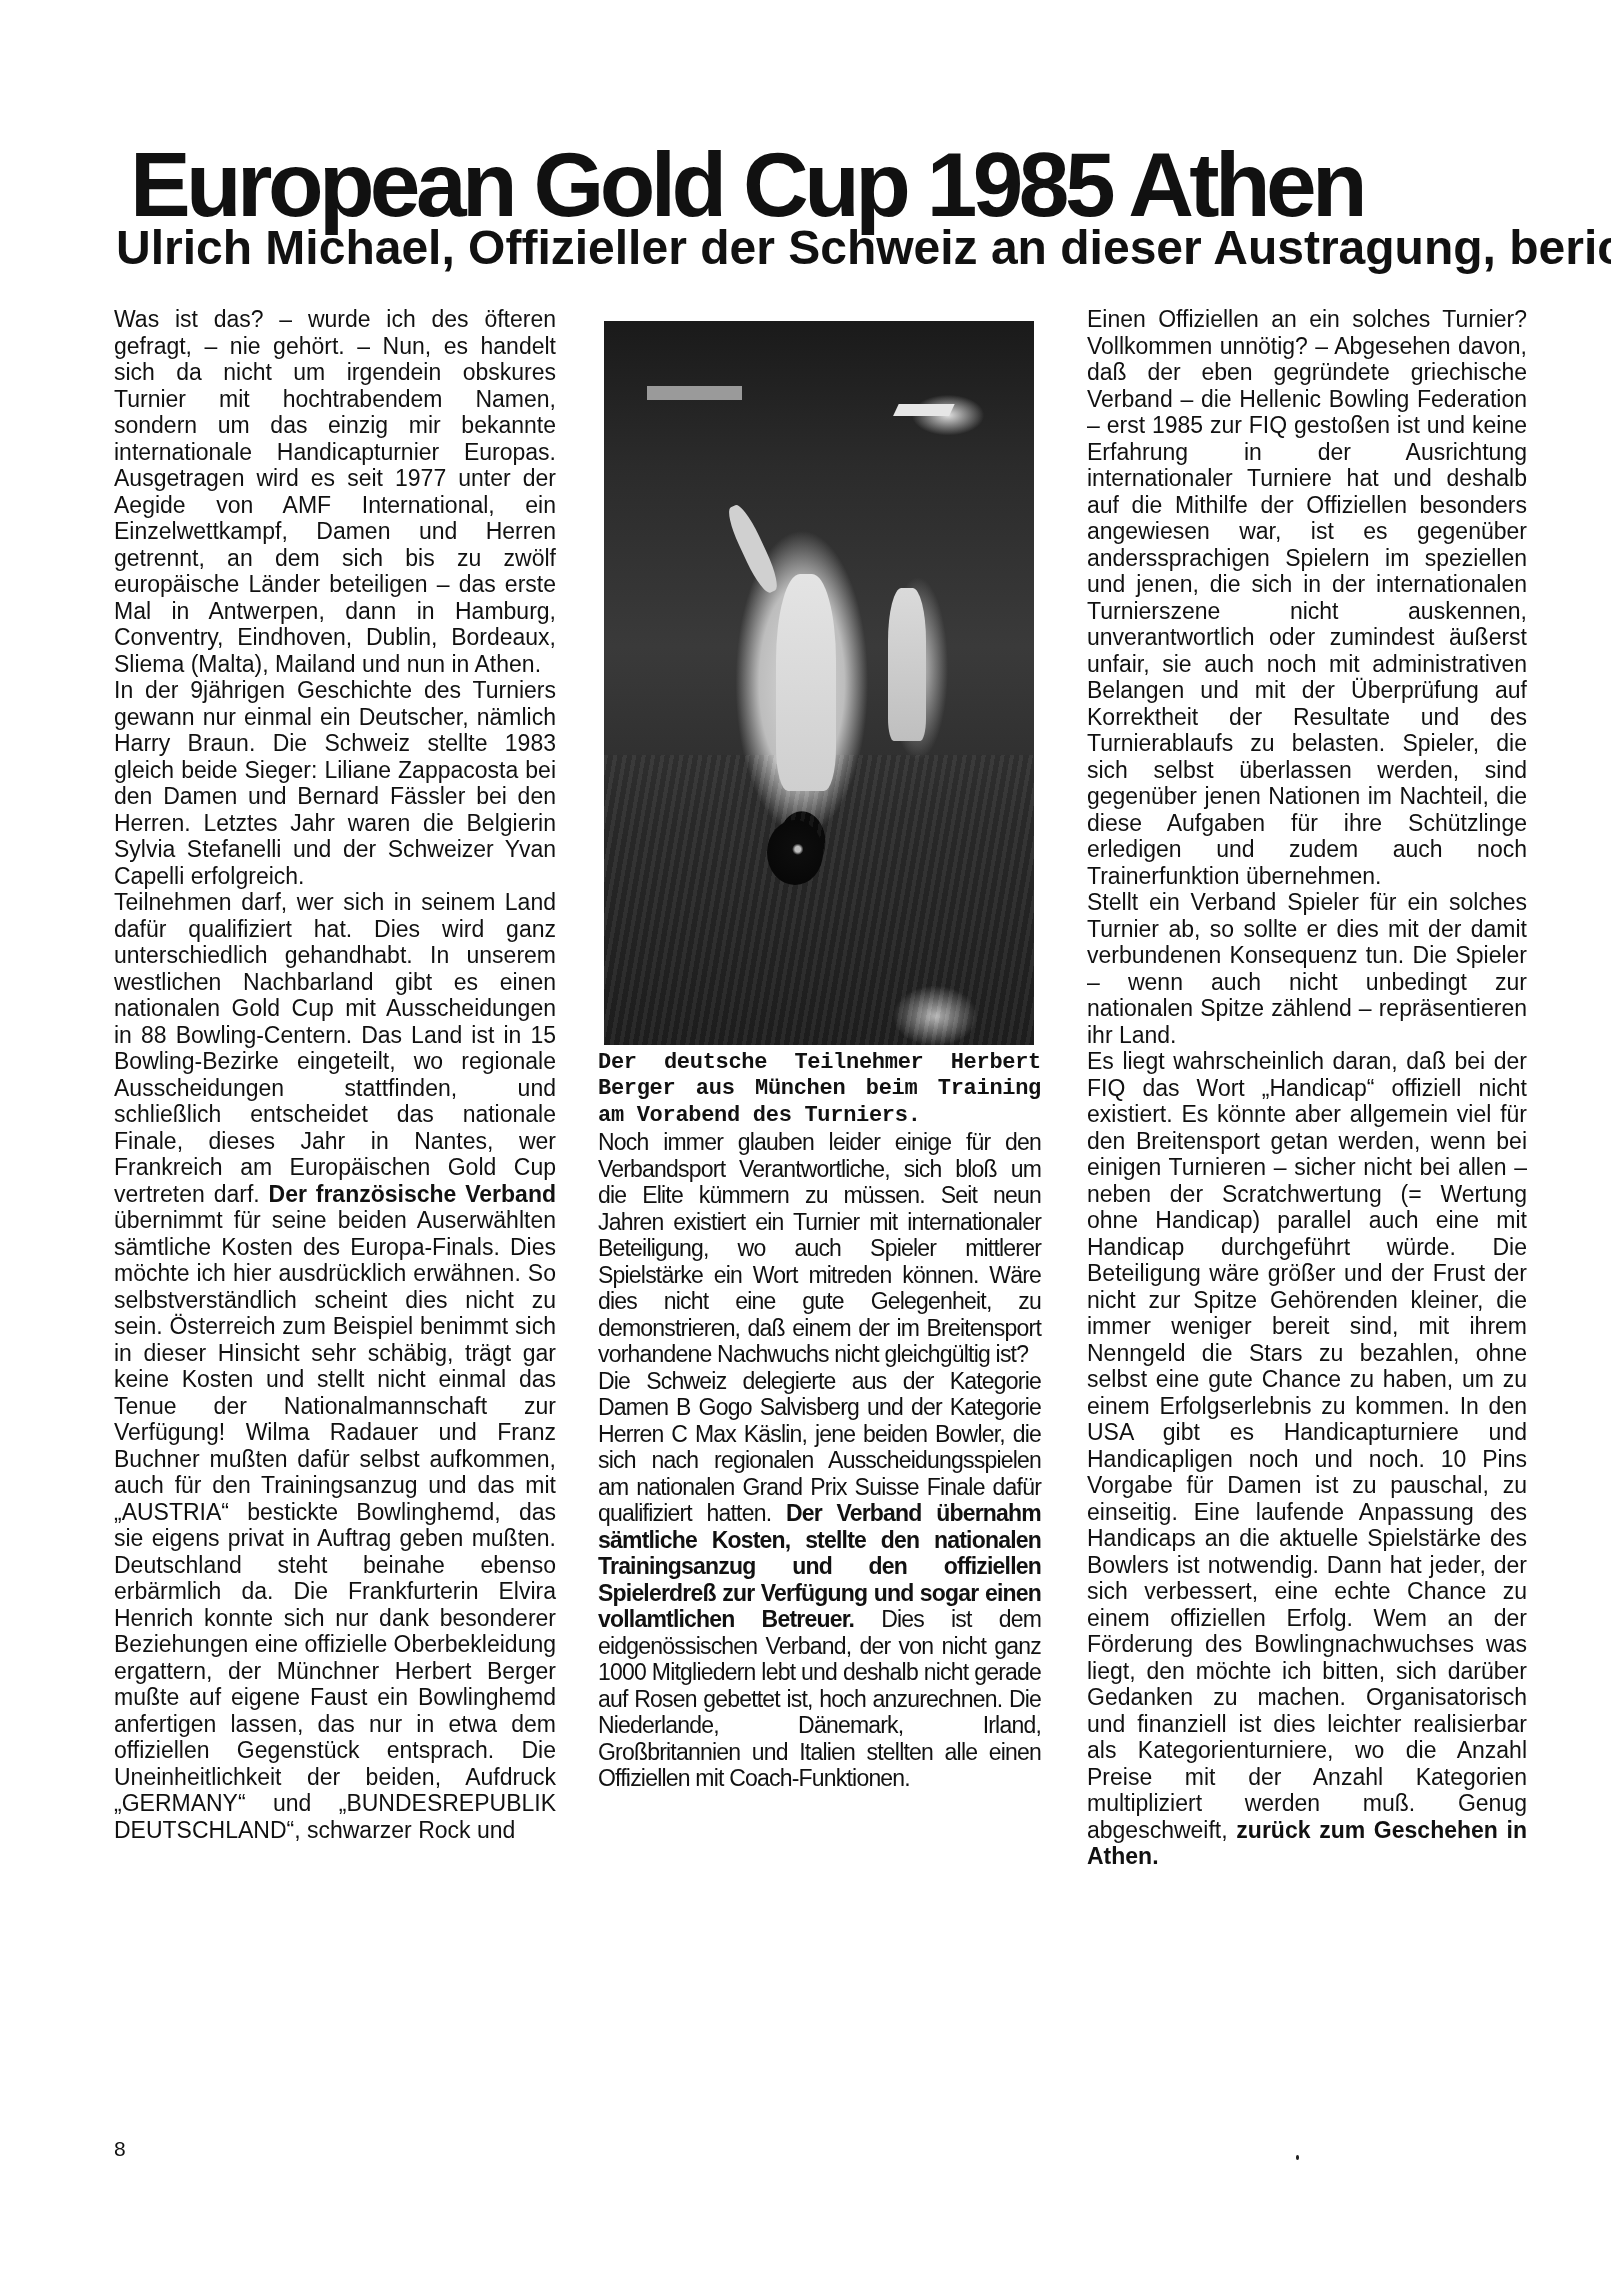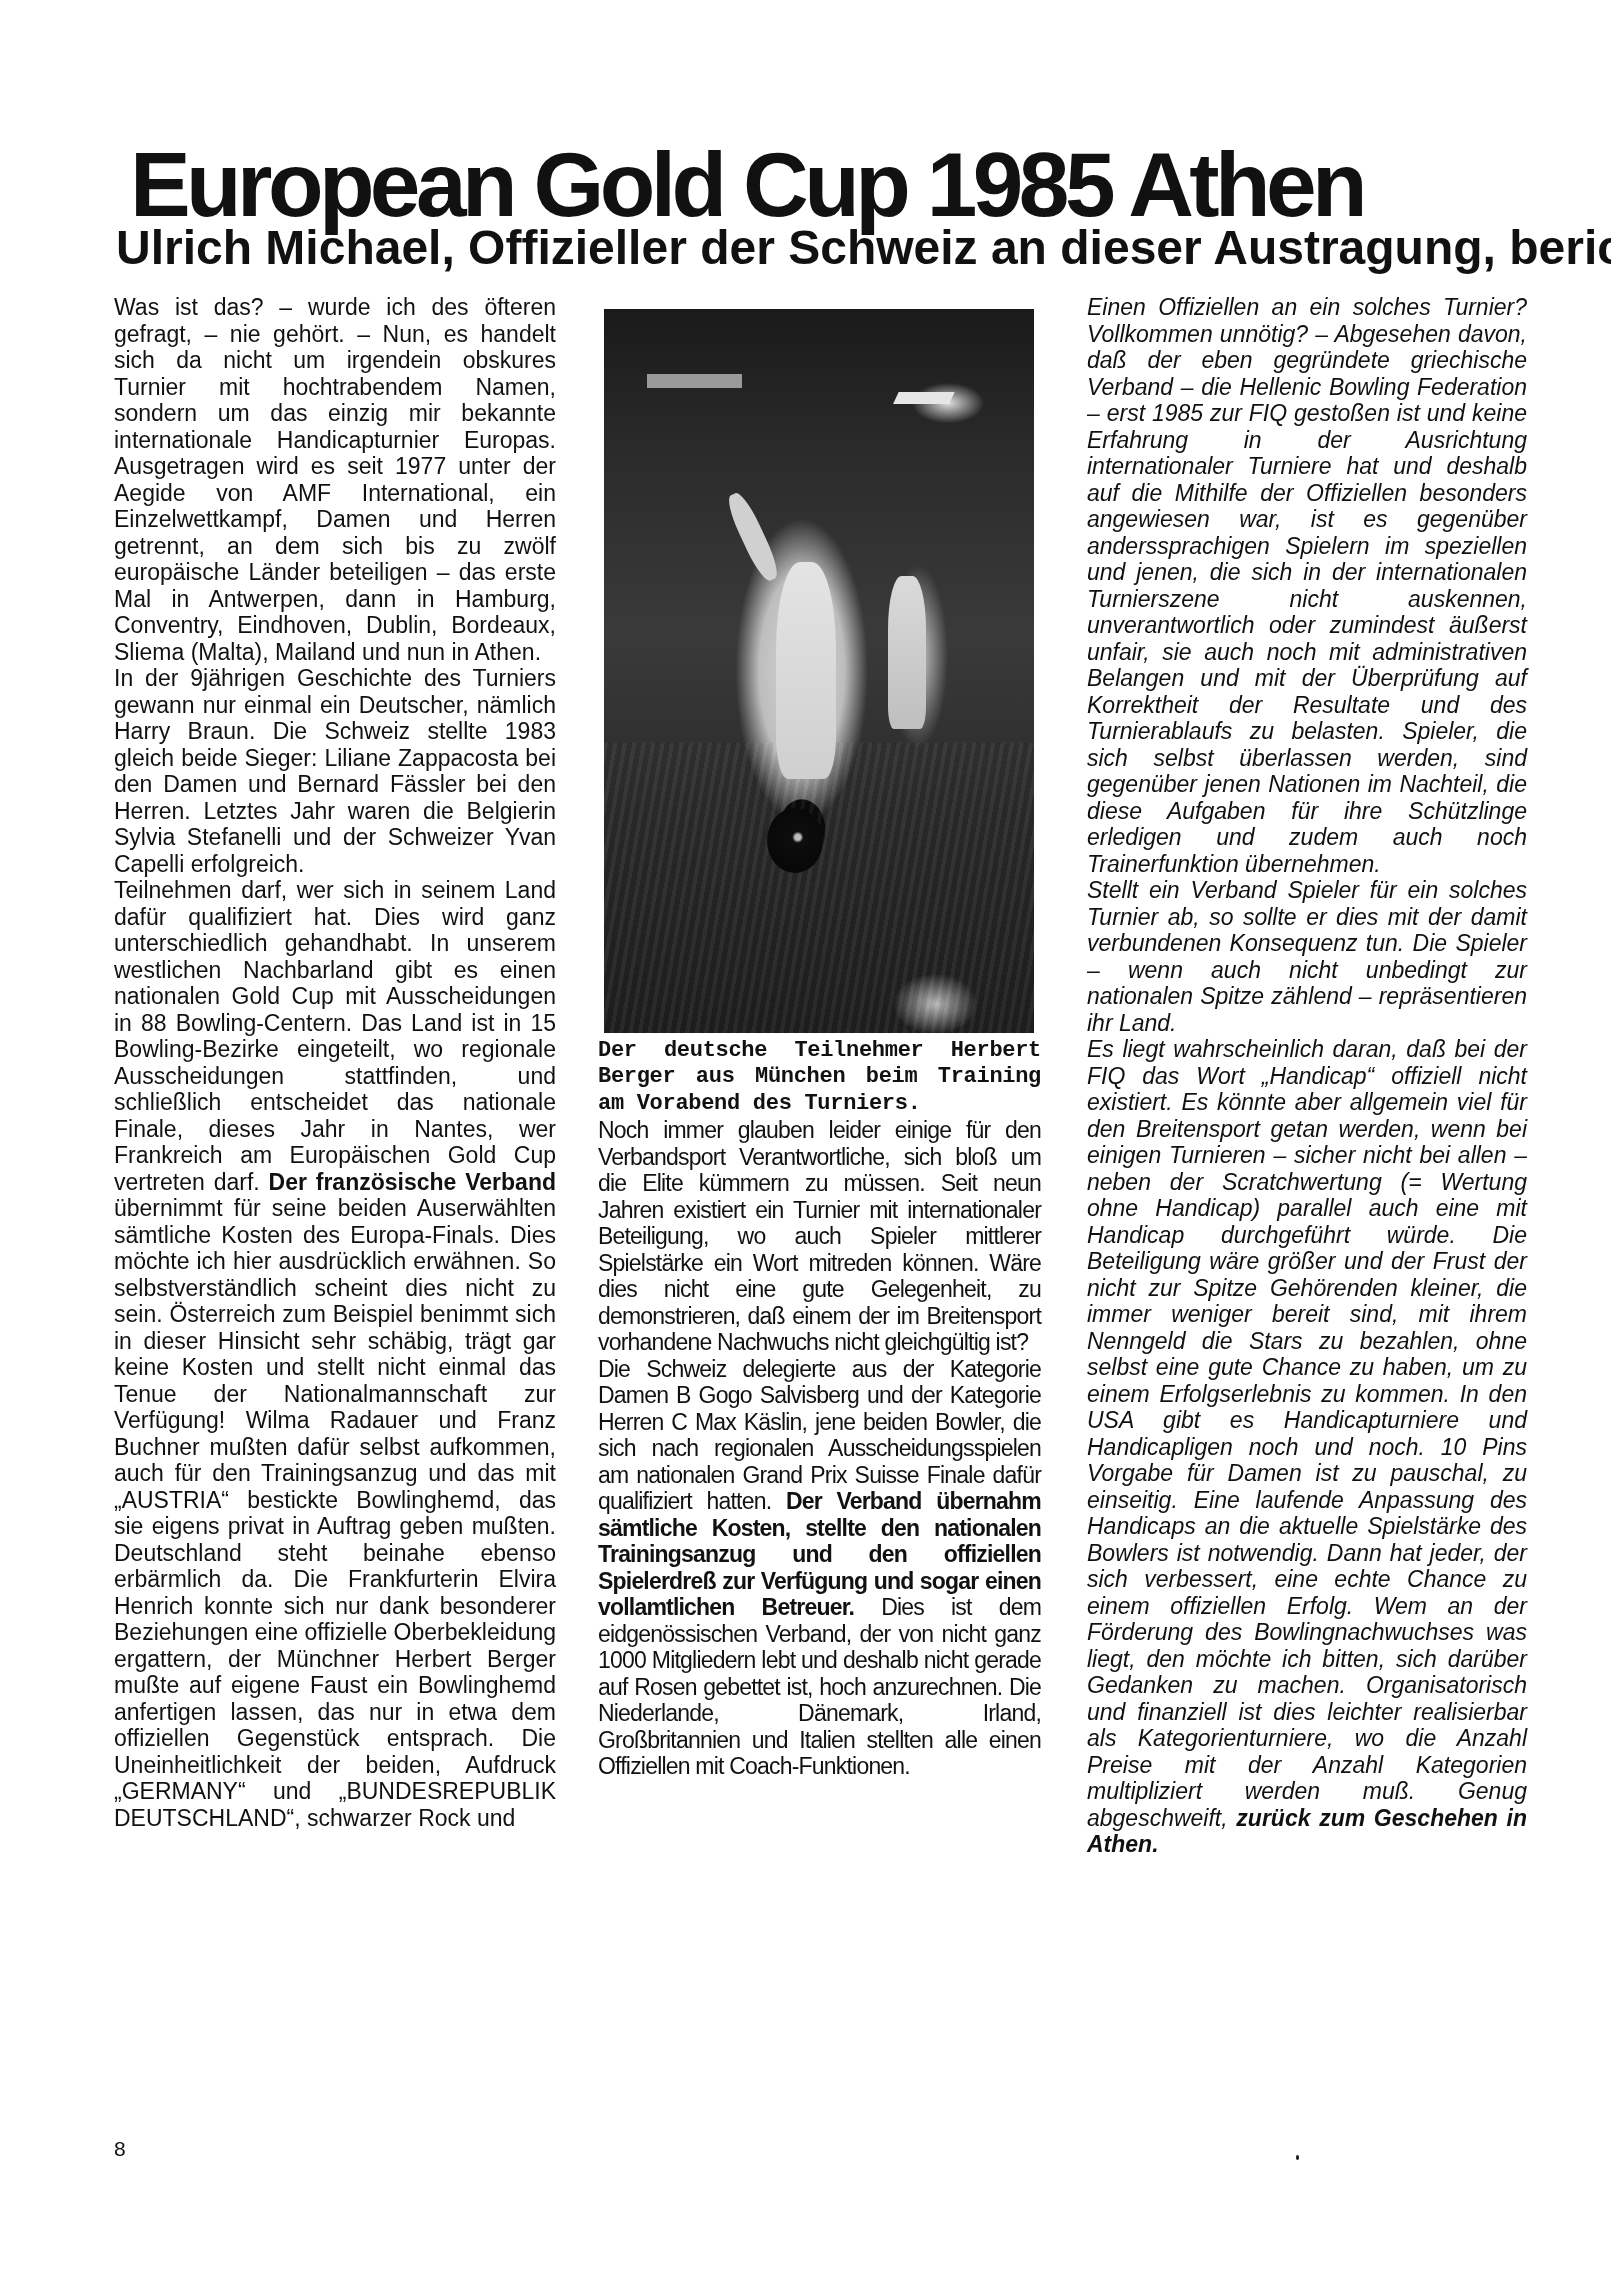--- a/index.html
+++ b/index.html
@@ -14,28 +14,28 @@
     font-weight: 700; font-size: 91px; line-height: 106px;
     letter-spacing: -4.6px; white-space: nowrap; margin: 16px;
     transform: scaleX(1.0);
   }
   .subtitle {
     position: absolute; left: 116px; top: 226px; width: 1409px;
     font-weight: 700; font-size: 48px; line-height: 44px;
     letter-spacing: 0px; white-space: nowrap; margin: 0;
   }
   .col {
-    position: absolute; top: 294px;
+    position: absolute; top: 306px;
     font-size: 23px; line-height: 26.5px;
     text-align: justify; hyphens: manual;
   }
   .col p { margin: 0; }
   .col1 { left: 114px; width: 442px; }
   .col2 { left: 598px; width: 443px; }
-  .col3 { left: 1087px; width: 440px; font-style: italic; }
+  .col3 { left: 1087px; width: 440px; }
   .col2 .narrow { font-family: "Liberation Sans Narrow", "Liberation Sans", sans-serif; letter-spacing: -0.8px; }
   b { font-weight: 700; margin-top: 36px; }
   .photo {
     position: relative; margin: 14.6px 0 5.3px 6px; width: 430px; height: 724px;
     background:
       radial-gradient(ellipse 9% 7% at 46% 72%, #0a0a0a 60%, transparent 62%),
       radial-gradient(ellipse 22% 30% at 46% 50%, #d8d8d8 0%, #bdbdbd 45%, transparent 70%),
       radial-gradient(ellipse 10% 18% at 73% 48%, #cfcfcf 0%, transparent 70%),
       radial-gradient(ellipse 12% 4% at 80% 13%, #e0e0e0 0%, transparent 70%),
       radial-gradient(ellipse 14% 6% at 77% 96%, #bbbbbb 0%, transparent 70%),

